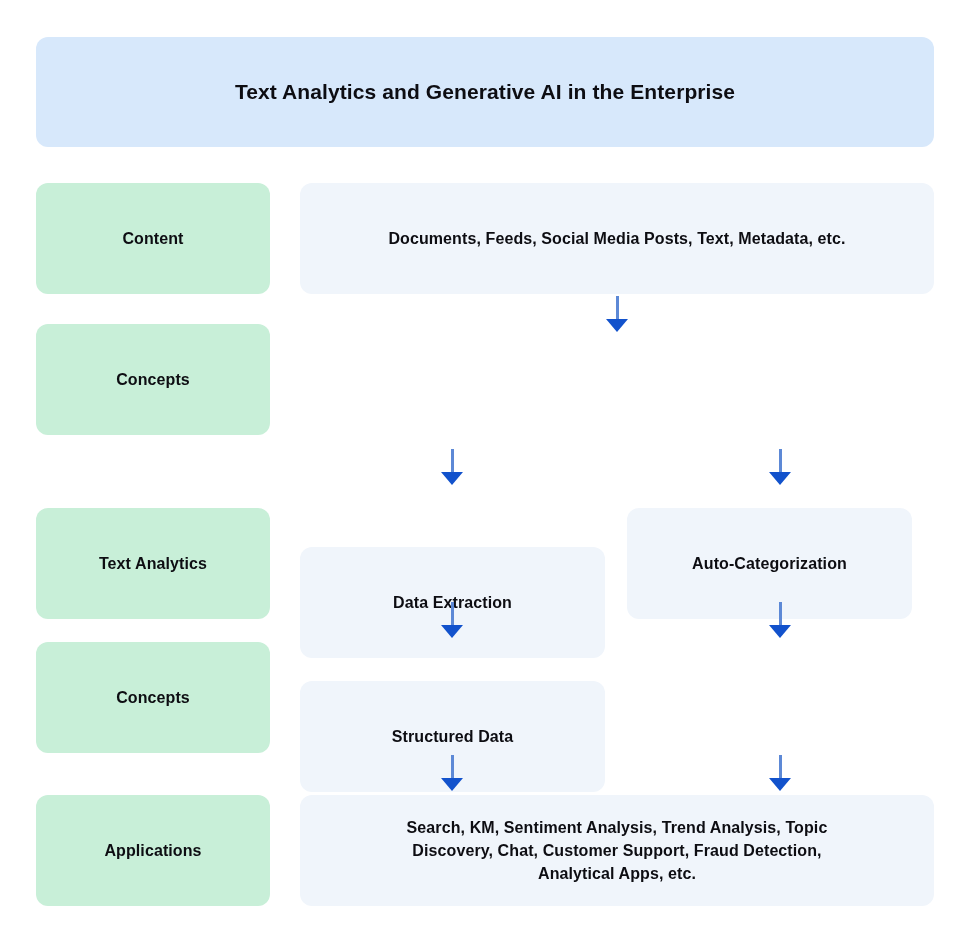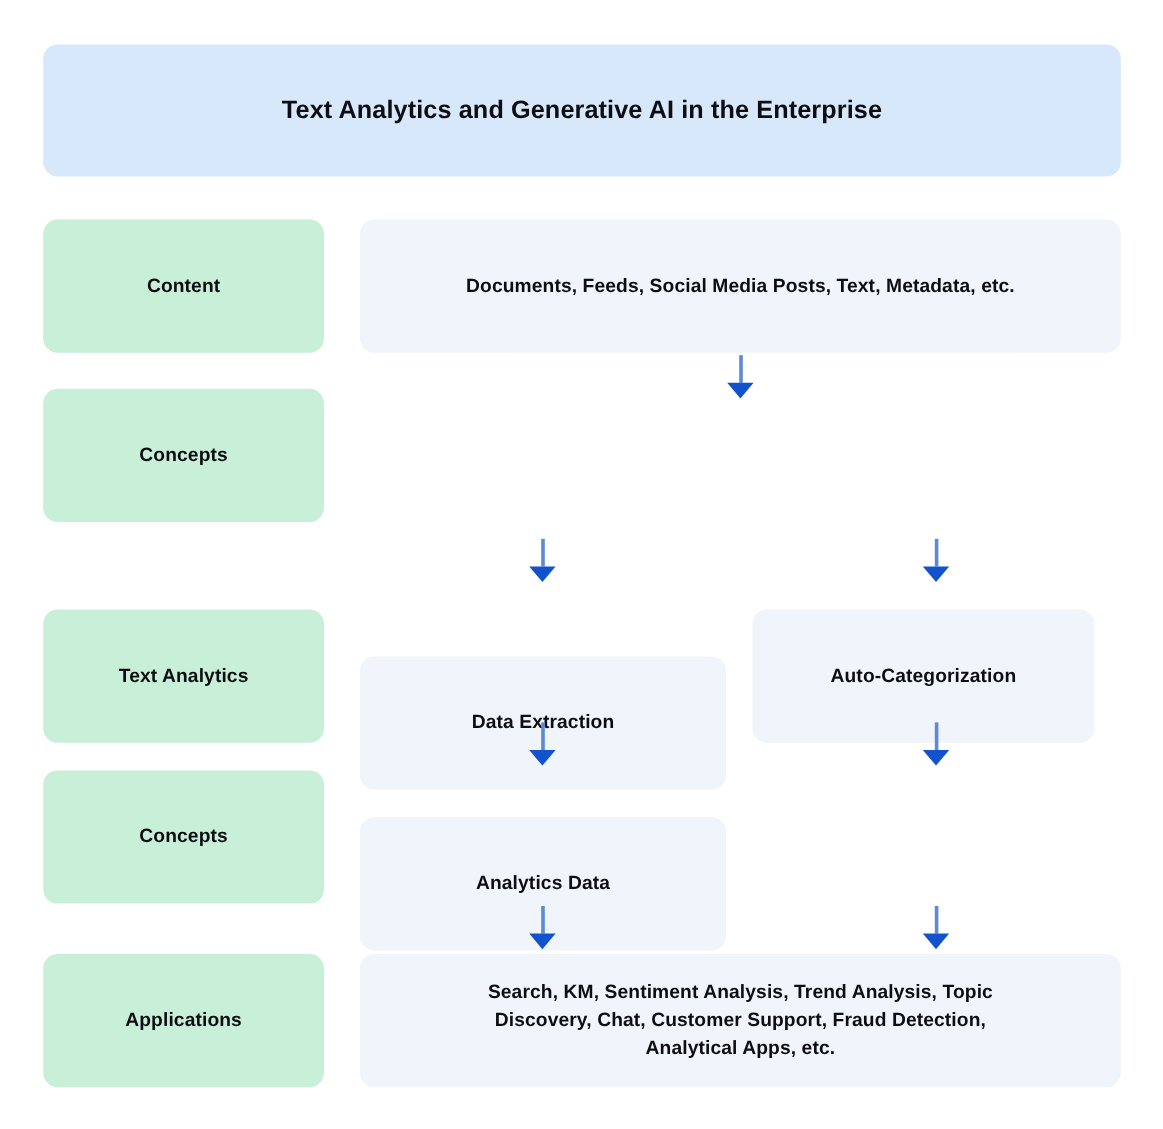--- a/index.html
+++ b/index.html
@@ -135,21 +135,21 @@
   </div>
   <div class="arrow a4">
     <div class="stem"></div>
     <div class="head"></div>
   </div>
 
   <div class="box label-box r3">
     <div class="txt">Concepts</div>
   </div>
   <div class="box content-box half-l r3">
-    <div class="txt">Analytics Data</div>
+    <div class="txt">Structured Data</div>
   </div>
 
   <div class="arrow a5">
     <div class="stem"></div>
     <div class="head"></div>
   </div>
   <div class="arrow a6">
     <div class="stem"></div>
     <div class="head"></div>
   </div>

